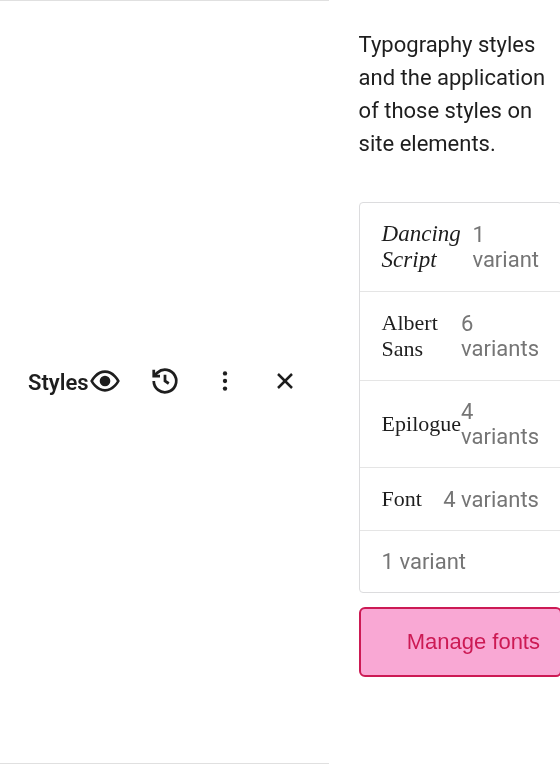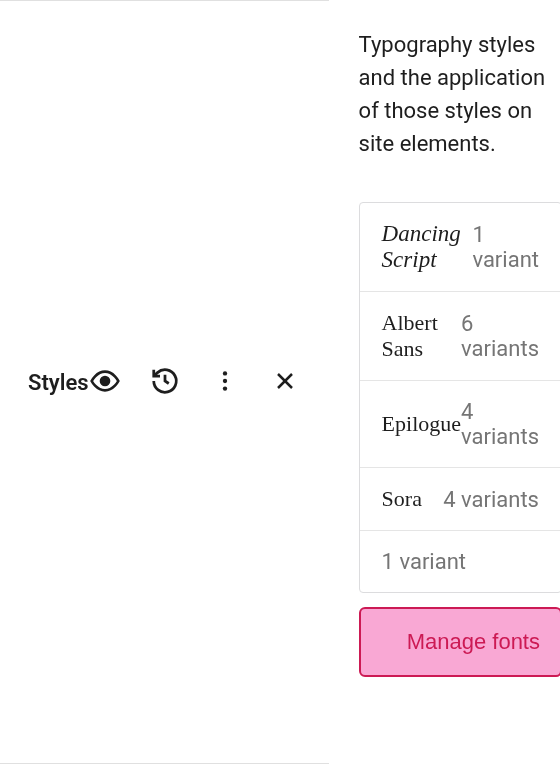--- a/index.html
+++ b/index.html
@@ -163,21 +163,21 @@
       </div>
       <div class="font-row">
         <span class="font-name serif">Albert Sans</span>
         <span class="font-variants">6 variants</span>
       </div>
       <div class="font-row">
         <span class="font-name">Epilogue</span>
         <span class="font-variants">4 variants</span>
       </div>
       <div class="font-row">
-        <span class="font-name">Sora</span>
+        <span class="font-name">Font</span>
         <span class="font-variants">4 variants</span>
       </div>
       <div class="font-row">
         <span class="font-variants">1 variant</span>
       </div>
     </div>
 
     <button class="manage-btn">Manage fonts</button>
   </div>
 </div>

